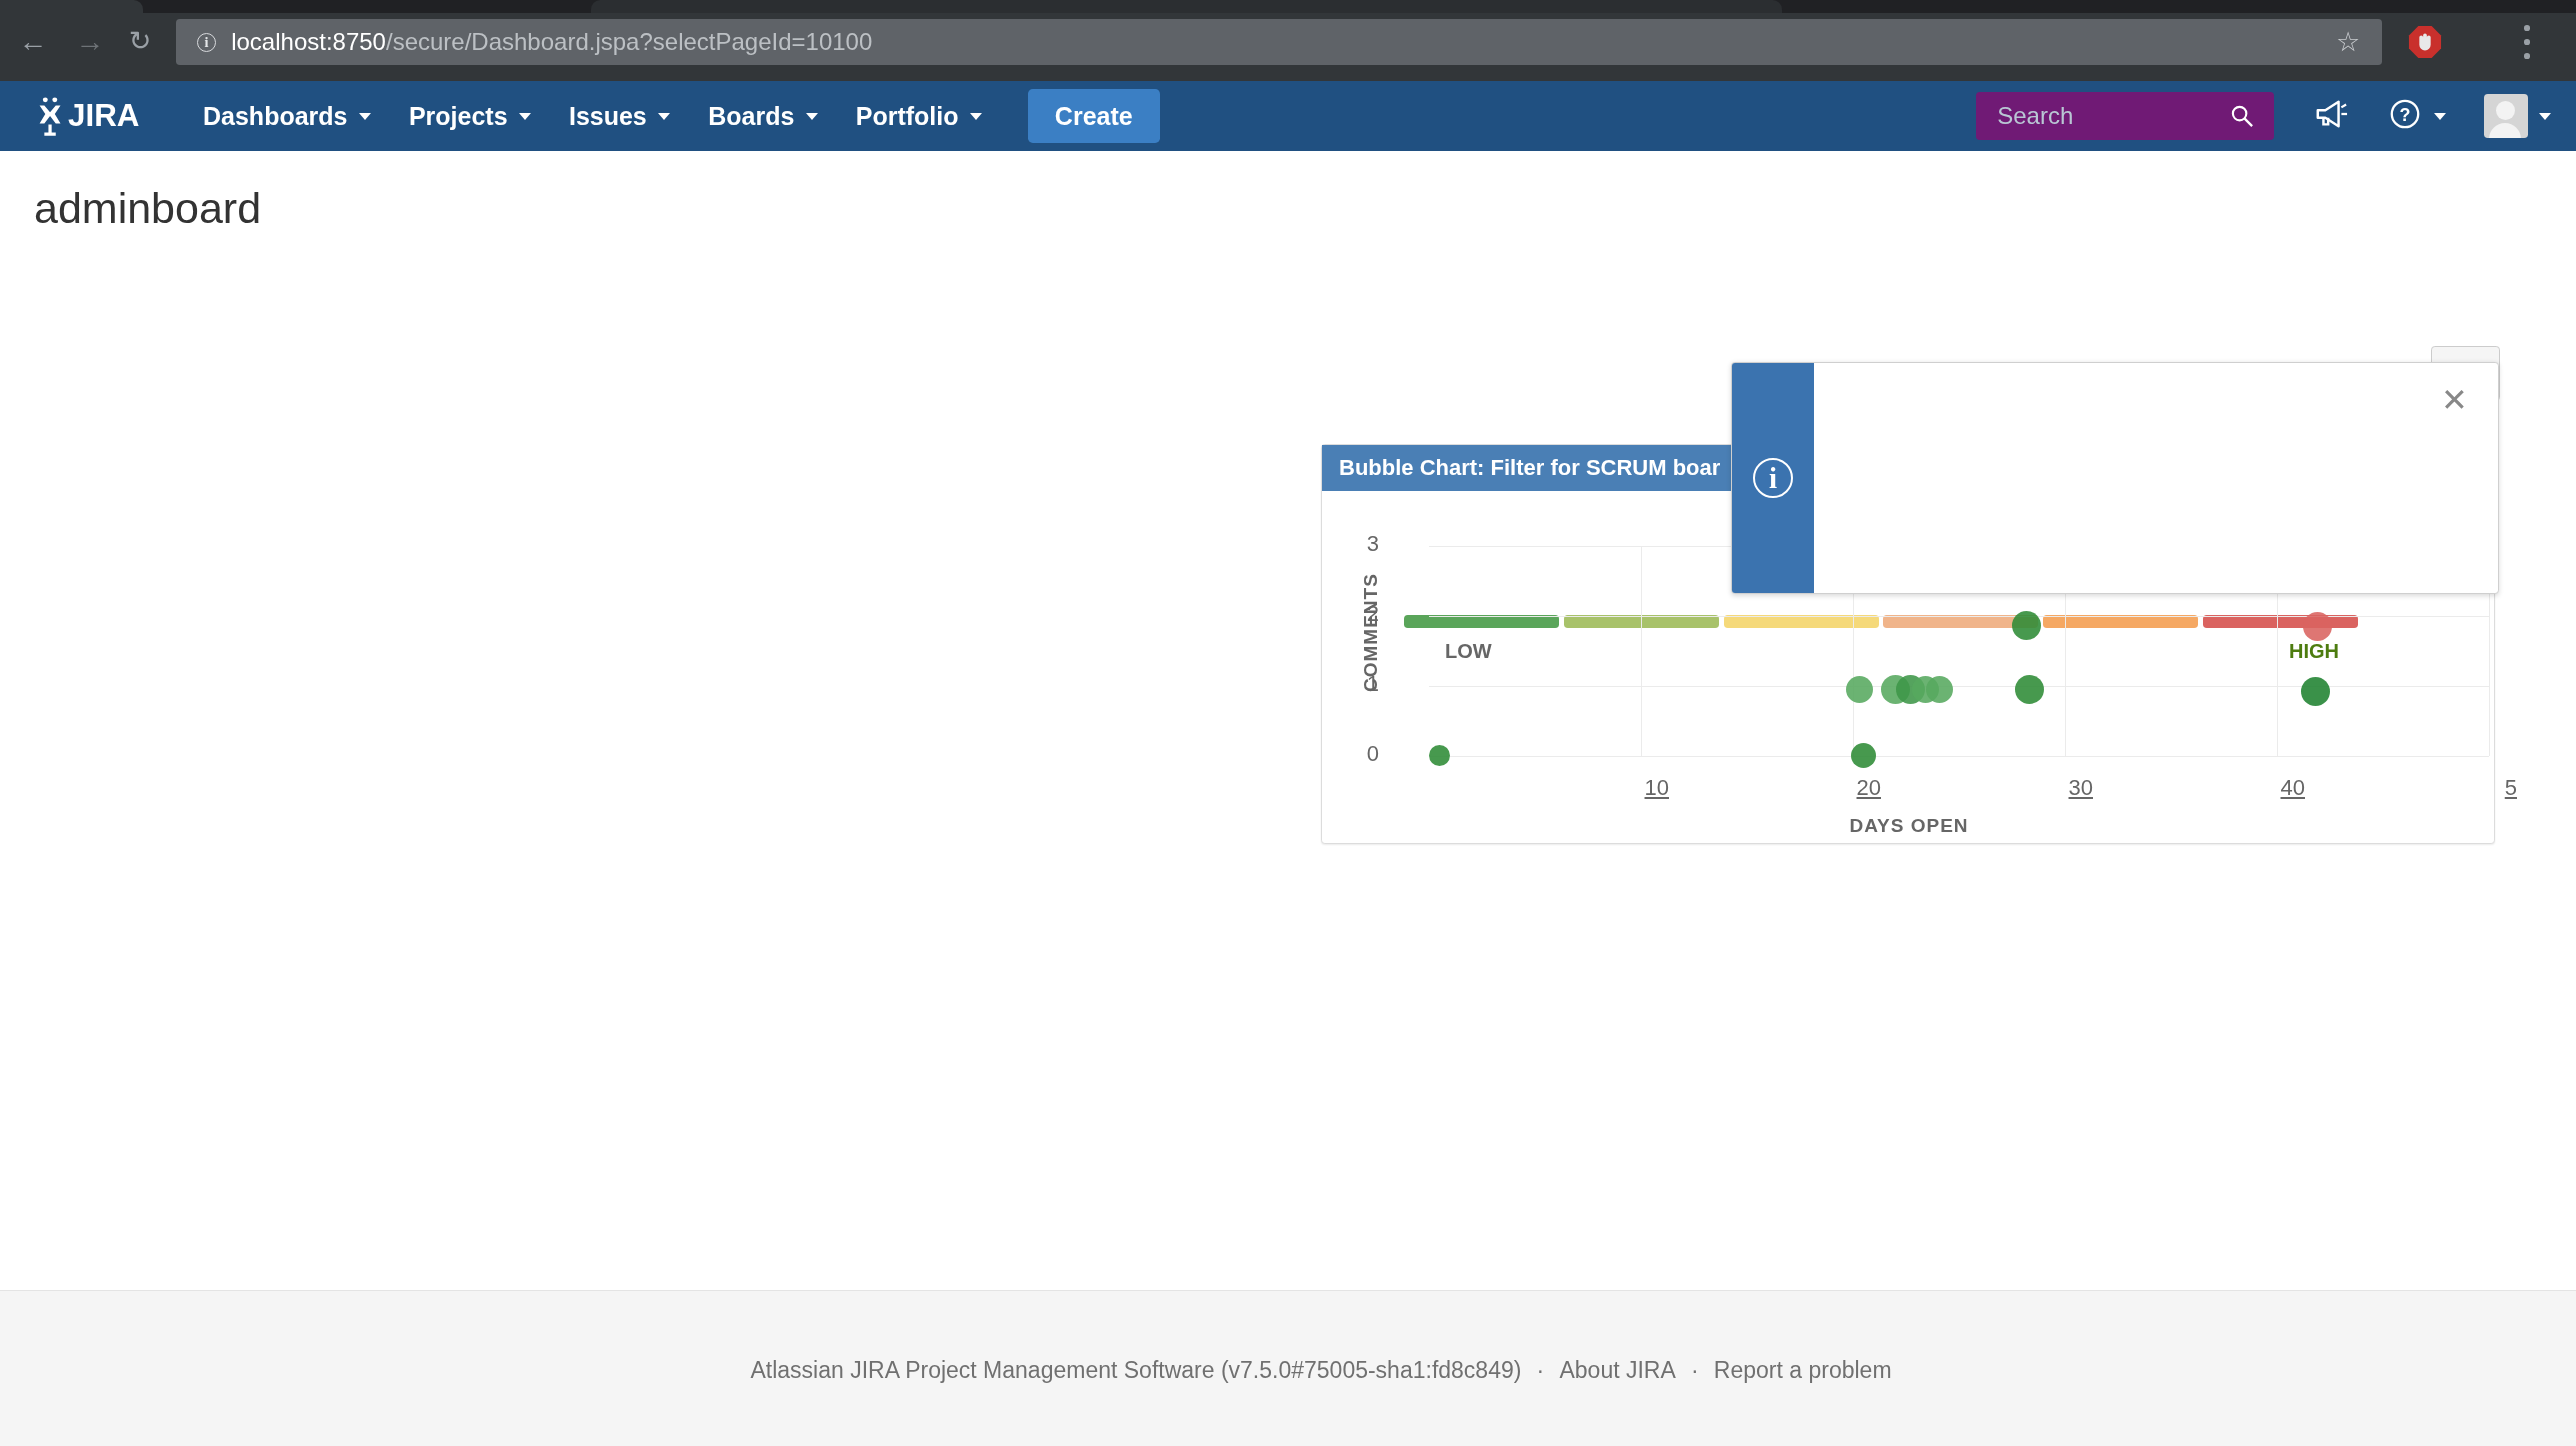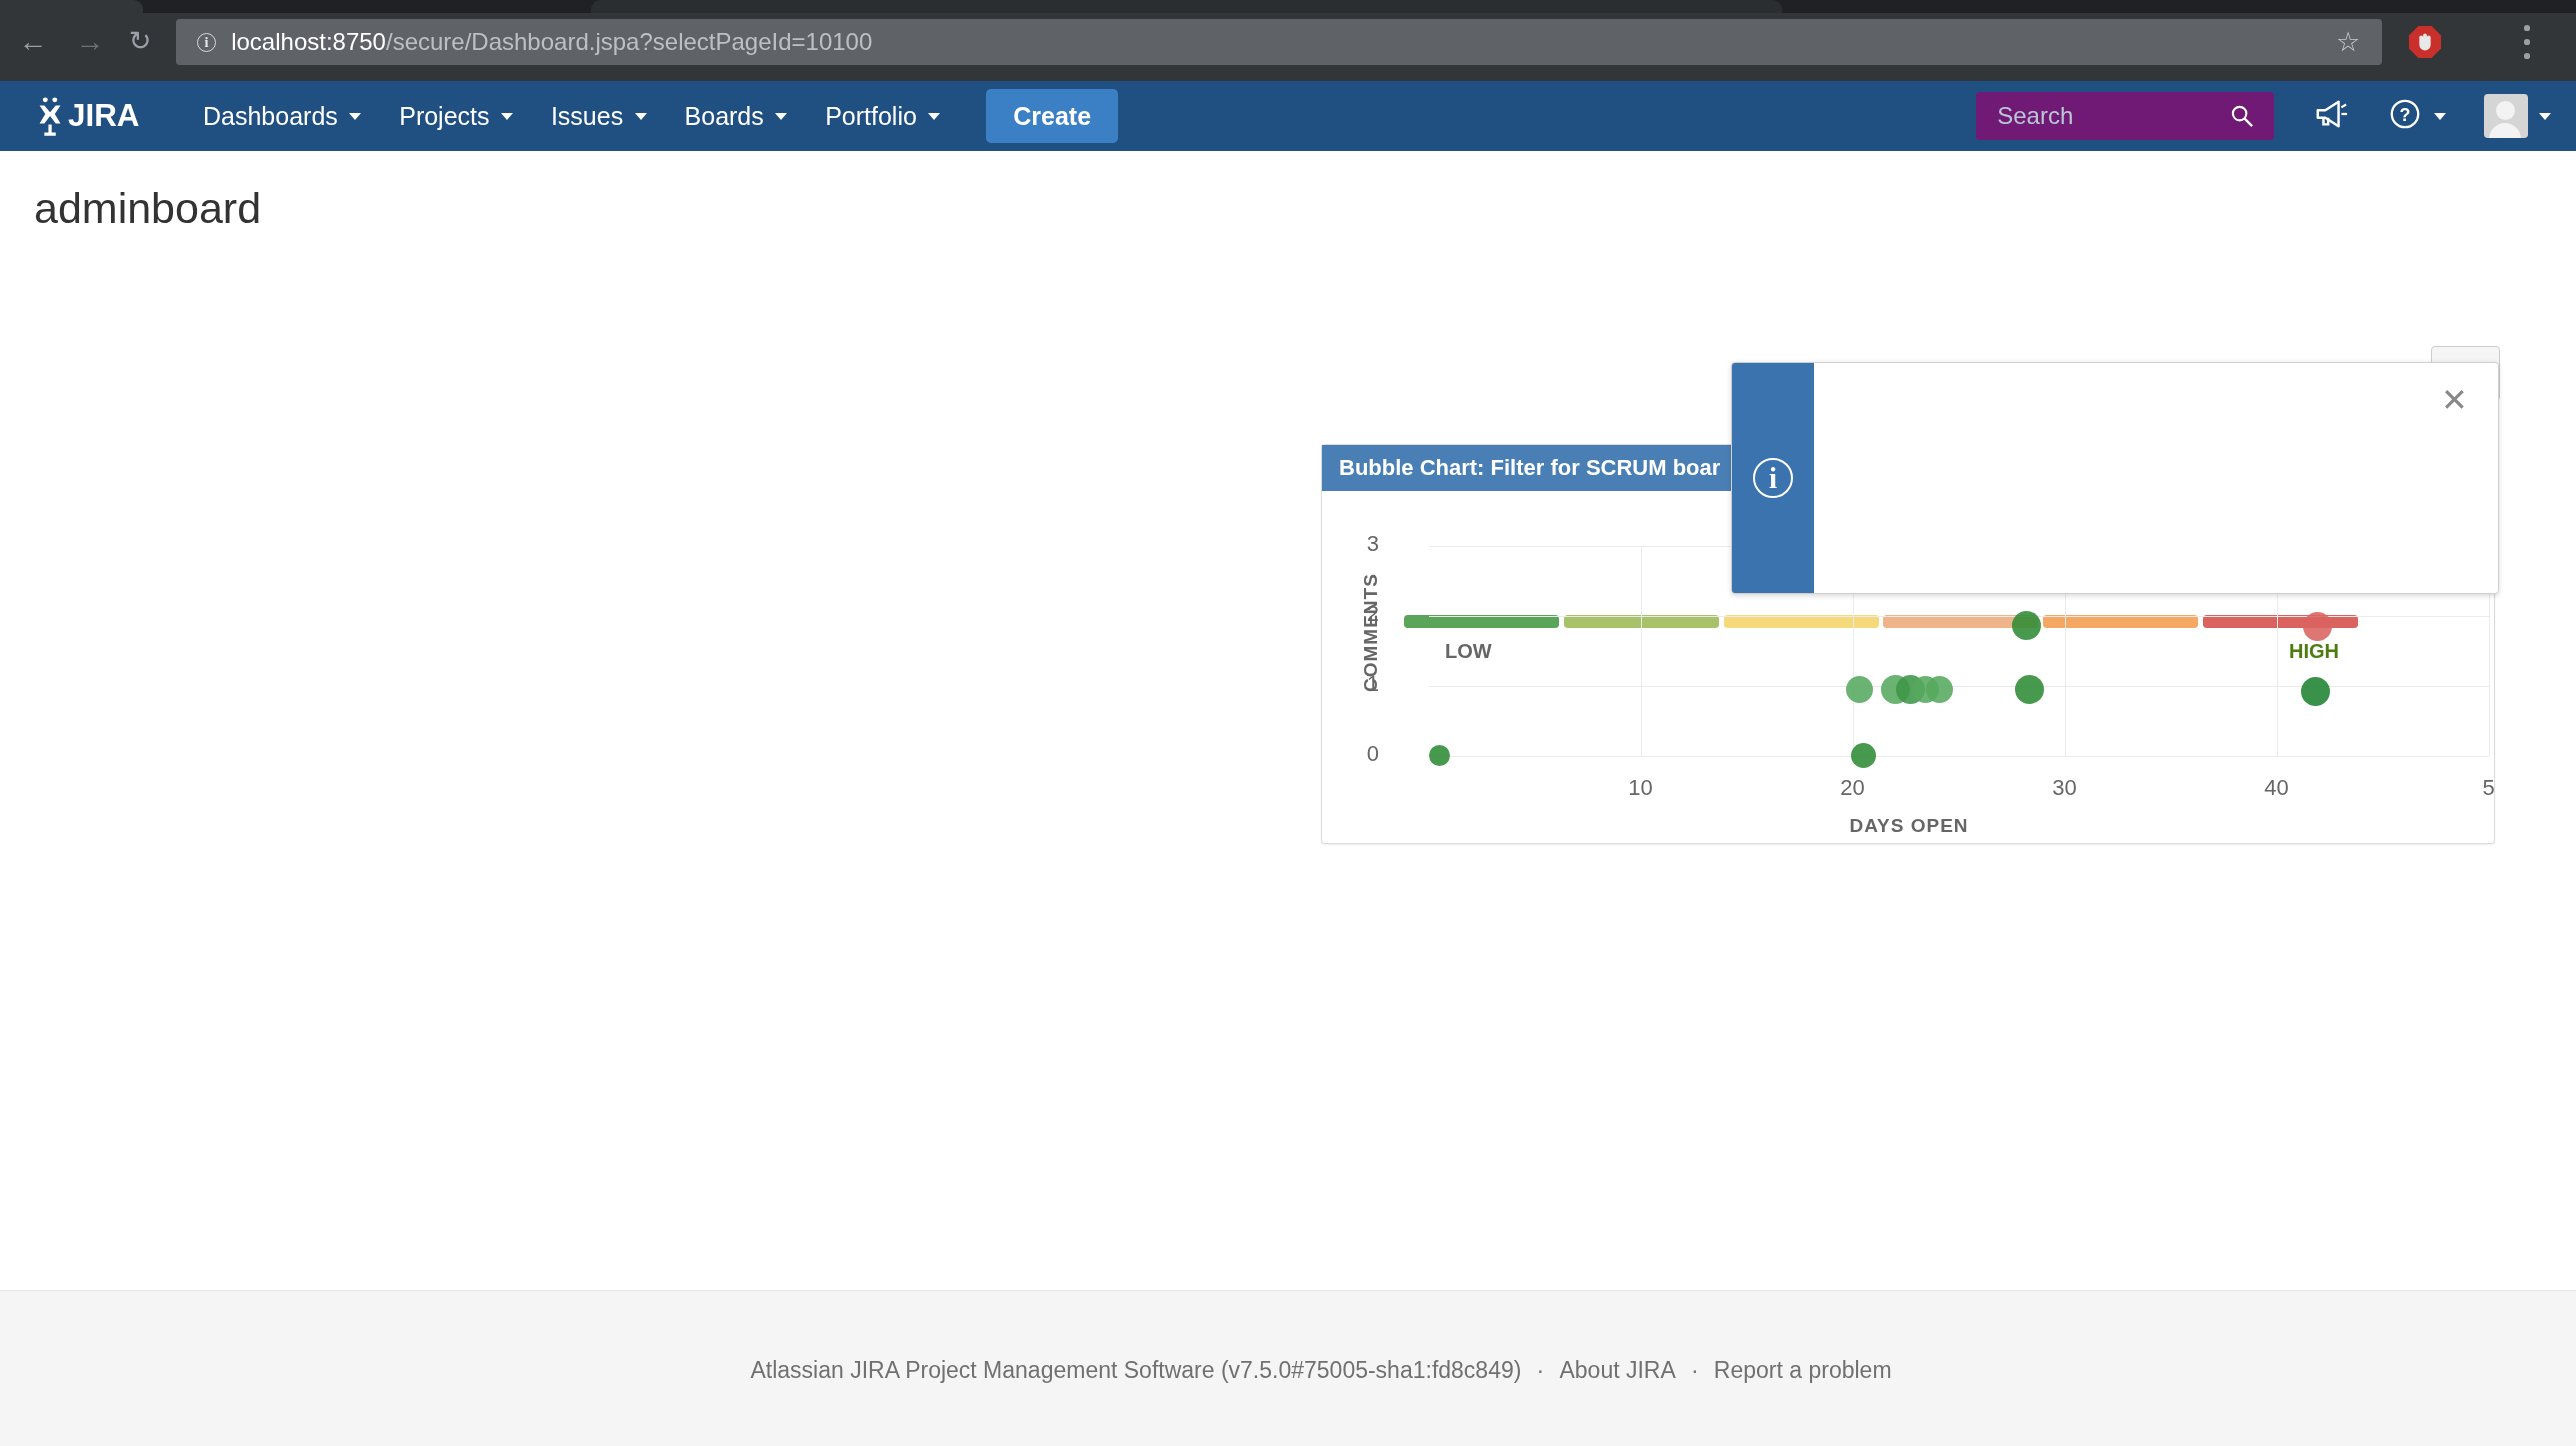--- a/index.html
+++ b/index.html
@@ -51,21 +51,21 @@
 
   
   #jira-nav {
     position:absolute; left:0; top:81px; width:2576px; height:70px;
     background:#205081; display:flex; align-items:center;
   }
   #jira-logo { margin-left:32px; display:flex; align-items:center; height:70px; }
   #jira-logo svg { display:block; }
   .nav-item {
     color:#ffffff; font-size:25px; margin-left:38px;
-    display:flex; align-items:center; cursor:pointer; height:70px;
+    display:flex; align-items:center; cursor:pointer; height:70px;font-weight:bold;
   }
   .nav-item .caret {
     margin-left:11.4px; width:0; height:0;
     border-left:6.7px solid transparent; border-right:6.7px solid transparent;
     border-top:7.6px solid #ffffff;
   }
   #create-button {
     margin-left:46px; background:#3b7fc4; color:#ffffff;
     font-size:25px; font-weight:bold; border-radius:4.8px;
     padding:12.4px 27px; cursor:pointer;
@@ -157,21 +157,21 @@
   #x-axis-label {
     position:absolute; left:0; top:324px; width:100%;
     text-align:center; font-size:19px; font-weight:bold; color:#666666; letter-spacing:1px;
   }
   .tick-label-y {
     position:absolute; right:1117px; font-size:22px; color:#666666;
     text-align:right; width:38px;
   }
   .tick-label-x {
     position:absolute; top:284px; font-size:22px; color:#666666;
-    text-align:center; width:57px;
+    text-align:right; width:57px;text-decoration:underline;
   }
   .gridline-h { position:absolute; height:1px; background:#ebebeb; }
   .gridline-v { position:absolute; width:1px; background:#ebebeb; }
   .bubble { position:absolute; border-radius:50%; }
 
   
   #info-popup {
     position:absolute; left:1731px; top:211px; width:768px; height:232px;
     background:#ffffff; border:1px solid #cfcfcf; border-radius:3.8px;
     box-shadow:0 1.9px 5.7px rgba(0,0,0,.15); display:flex; z-index:50;

